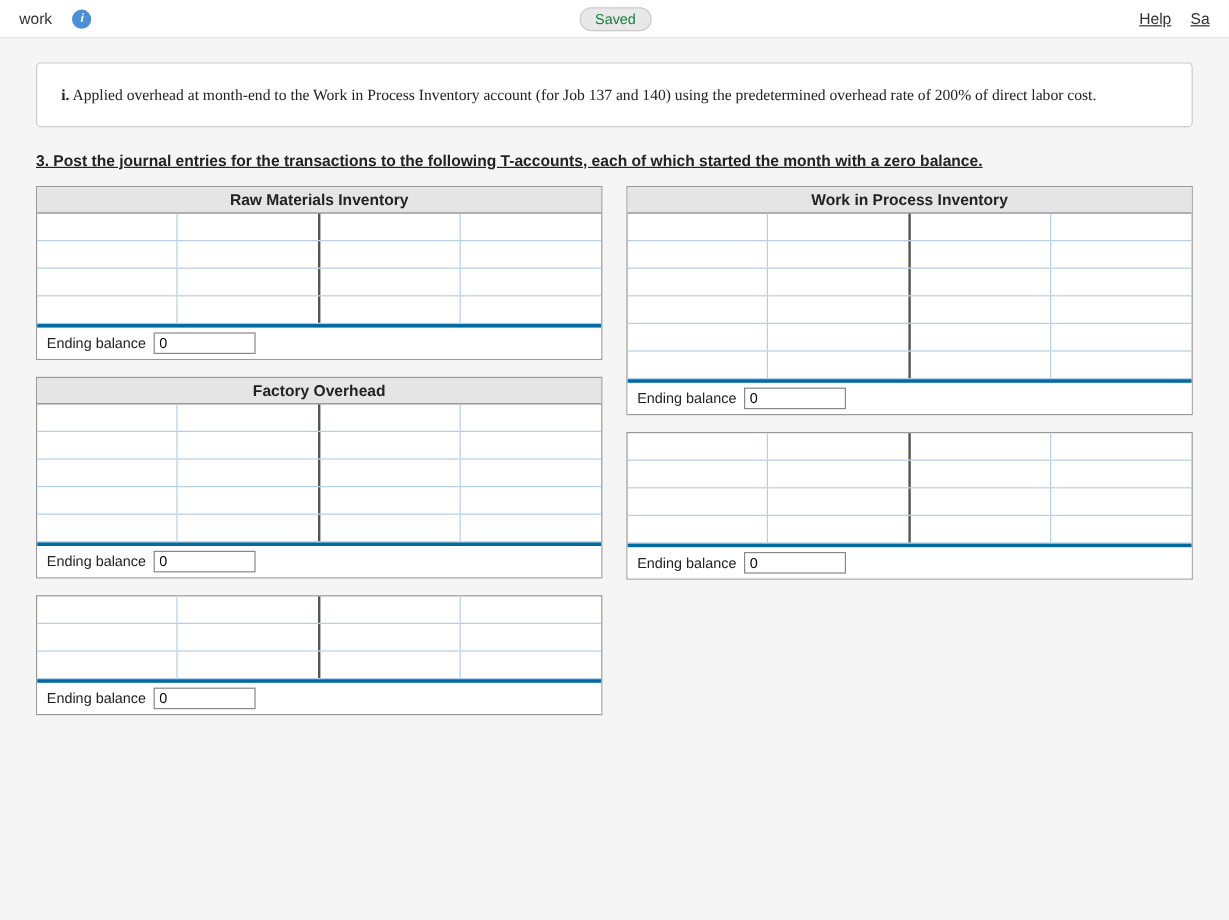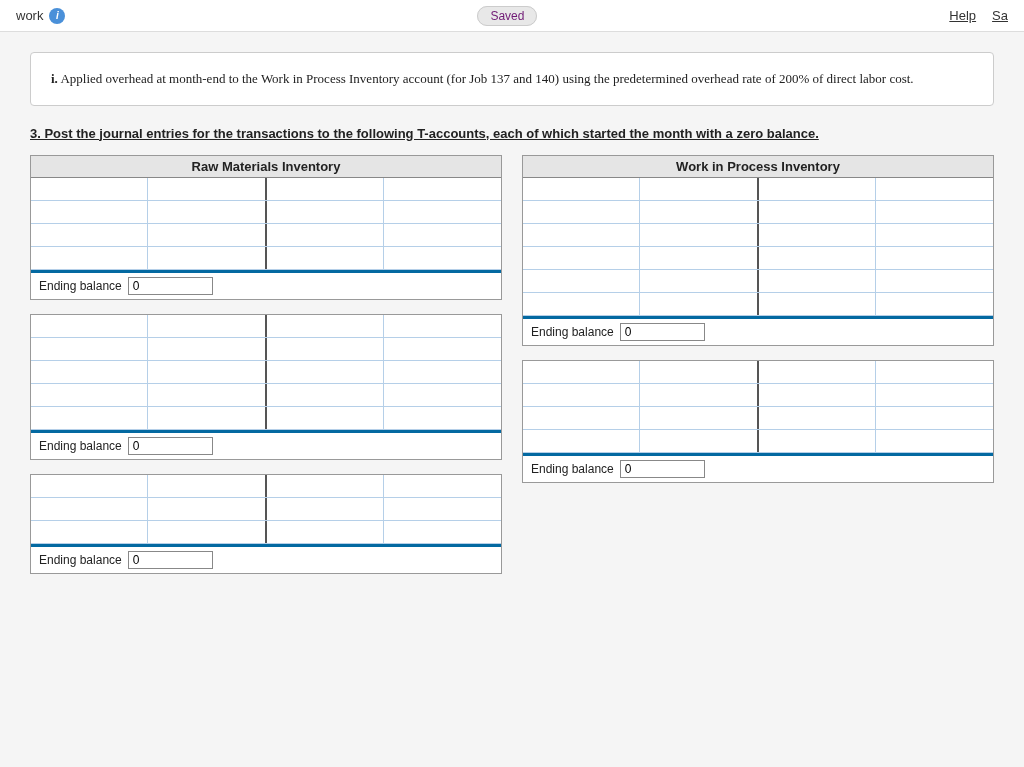--- a/index.html
+++ b/index.html
@@ -14,21 +14,21 @@
       align-items: center;
       justify-content: space-between;
       background: #fff;
       border-bottom: 1px solid #ddd;
       padding: 6px 16px;
       height: 32px;
     }
     .top-bar-left {
       display: flex;
       align-items: center;
-      gap: 6px;
+      gap: 17px;
       font-size: 13px;
       color: #333;
     }
     .info-icon {
       background: #4a90d9;
       color: #fff;
       border-radius: 50%;
       width: 16px;
       height: 16px;
       display: inline-flex;
@@ -37,21 +37,21 @@
       font-size: 10px;
       font-style: italic;
       font-weight: bold;
     }
     .saved-badge {
       background: #e8e8e8;
       border: 1px solid #ccc;
       border-radius: 10px;
       padding: 2px 12px;
       font-size: 12px;
-      color: #701a75;
+      color: #15803d;
     }
     .top-bar-right {
       display: flex;
       gap: 16px;
       font-size: 13px;
       color: #333;
       text-decoration: underline;
     }
     .main-content {
       padding: 20px 30px;
@@ -224,20 +224,21 @@
               <div class="cell"></div>
             </div>
         </div>
         <div class="t-ending-row">
           <span class="ending-label">Ending balance</span>
           <input class="t-ending-input" value="0" style="">
         </div>
       </div>
 
       <div class="t-wrapper">
+        <div class="t-title">Factory Overhead</div>
         <div class="t-data-row">
           <div class="t-left-cell">
               <div class="cell"></div>
               <div class="cell"></div>
             </div>
           <div class="t-divider"></div>
           <div class="t-right-cell">
               <div class="cell"></div>
               <div class="cell"></div>
             </div>

